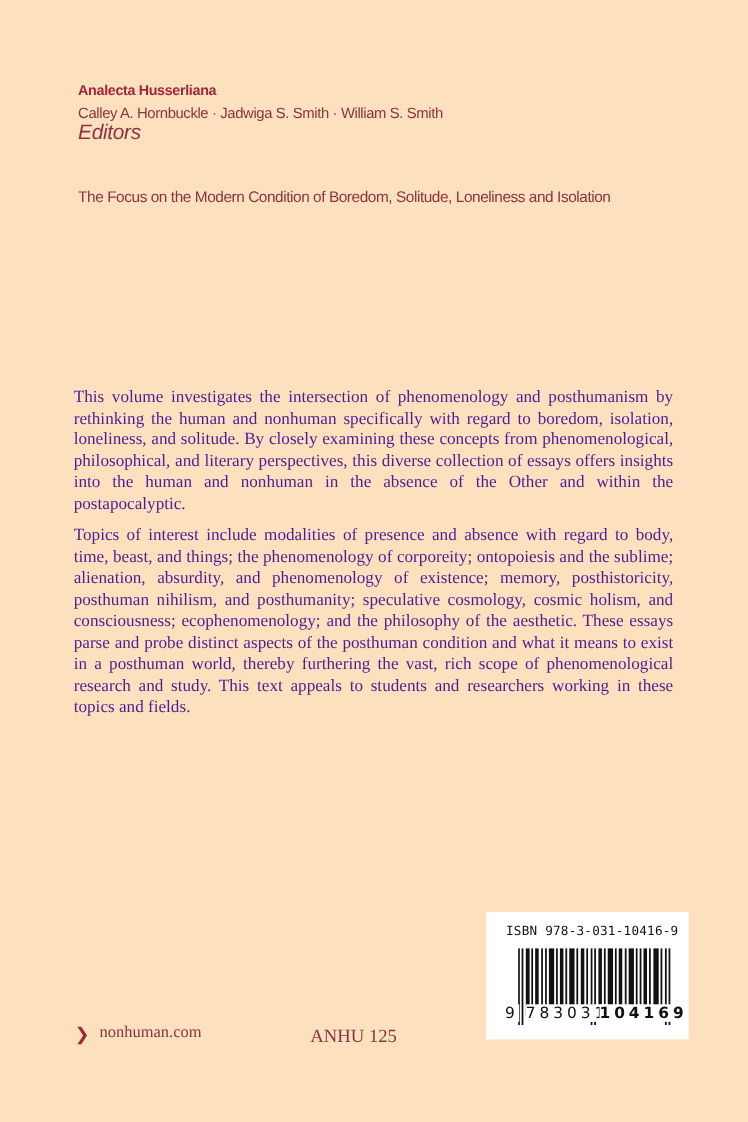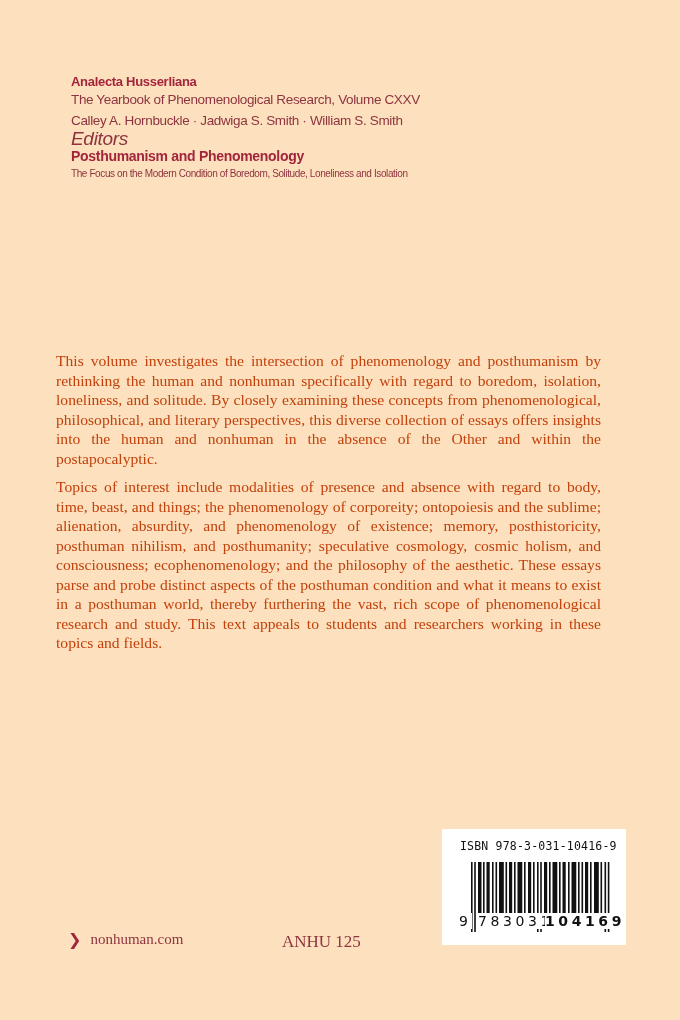--- a/index.html
+++ b/index.html
@@ -25,27 +25,27 @@
     margin-top: 3px;
     font-size: 13.5px; color: #8e3440; letter-spacing: -0.35px; line-height: 18px;
   }
   .editors-label {
     font-style: italic; font-size: 19px; color: #8e3440; line-height: 17px; letter-spacing: -0.3px;
   }
   .book-title {
     font-weight: bold; font-size: 14px; color: #a3253c; letter-spacing: -0.3px; line-height: 18px;
   }
   .book-sub {
-    font-size: 10px; color: #8e3440; letter-spacing: -0.4px; line-height: 18px;
+    font-size: 14px; color: #8e3440; letter-spacing: -0.4px; line-height: 18px; margin-top: 41px;
   }
   .blurb {
-    position: absolute; left: 56px; top: 351px; width: 545px;
+    position: absolute; left: 67px; top: 351px; width: 545px;
     font-family: "Liberation Serif", serif;
     font-size: 15.6px; line-height: 19.5px;
-    color: #c2410c;
+    color: #4c1d95;
     text-align: justify;
   }
   .blurb p { margin: 0 0 9px 0; }
   .footer-link {
     position: absolute; left: 68px; top: 930px;
     font-family: "Liberation Serif", serif; font-size: 15px; color: #8e3440;
     display: flex; align-items: center; gap: 9px;
   }
   .chevron { color: #a3253c; font-weight: bold; font-size: 16px; font-family: "DejaVu Sans", sans-serif; }
   .anhu {
@@ -67,24 +67,22 @@
   .bar-digits {
     position: absolute; top: 84px; font-family: "DejaVu Sans", sans-serif;
     font-size: 14px; color: #111; letter-spacing: 3.6px; background: #fff;
   }
 </style>
 </head>
 <body>
 
 <div class="header">
   <div class="series-title">Analecta Husserliana</div>
-  <div class="series-sub">The Yearbook of Phenomenological Research, Volume CXXV</div>
   <div class="editors">Calley A. Hornbuckle · Jadwiga S. Smith · William S. Smith</div>
   <div class="editors-label">Editors</div>
-  <div class="book-title">Posthumanism and Phenomenology</div>
   <div class="book-sub">The Focus on the Modern Condition of Boredom, Solitude, Loneliness and Isolation</div>
 </div>
 
 <div class="blurb">
   <p>This volume investigates the intersection of phenomenology and posthumanism by rethinking the human and nonhuman specifically with regard to boredom, isolation, loneliness, and solitude. By closely examining these concepts from phenomenological, philosophical, and literary perspectives, this diverse collection of essays offers insights into the human and nonhuman in the absence of the Other and within the postapocalyptic.</p>
   <p>Topics of interest include modalities of presence and absence with regard to body, time, beast, and things; the phenomenology of corporeity; ontopoiesis and the sublime; alienation, absurdity, and phenomenology of existence; memory, posthistoricity, posthuman nihilism, and posthumanity; speculative cosmology, cosmic holism, and consciousness; ecophenomenology; and the philosophy of the aesthetic. These essays parse and probe distinct aspects of the posthuman condition and what it means to exist in a posthuman world, thereby furthering the vast, rich scope of phenomenological research and study. This text appeals to students and researchers working in these topics and fields.</p>
 </div>
 
 <div class="footer-link">
   <span class="chevron">❯</span>

